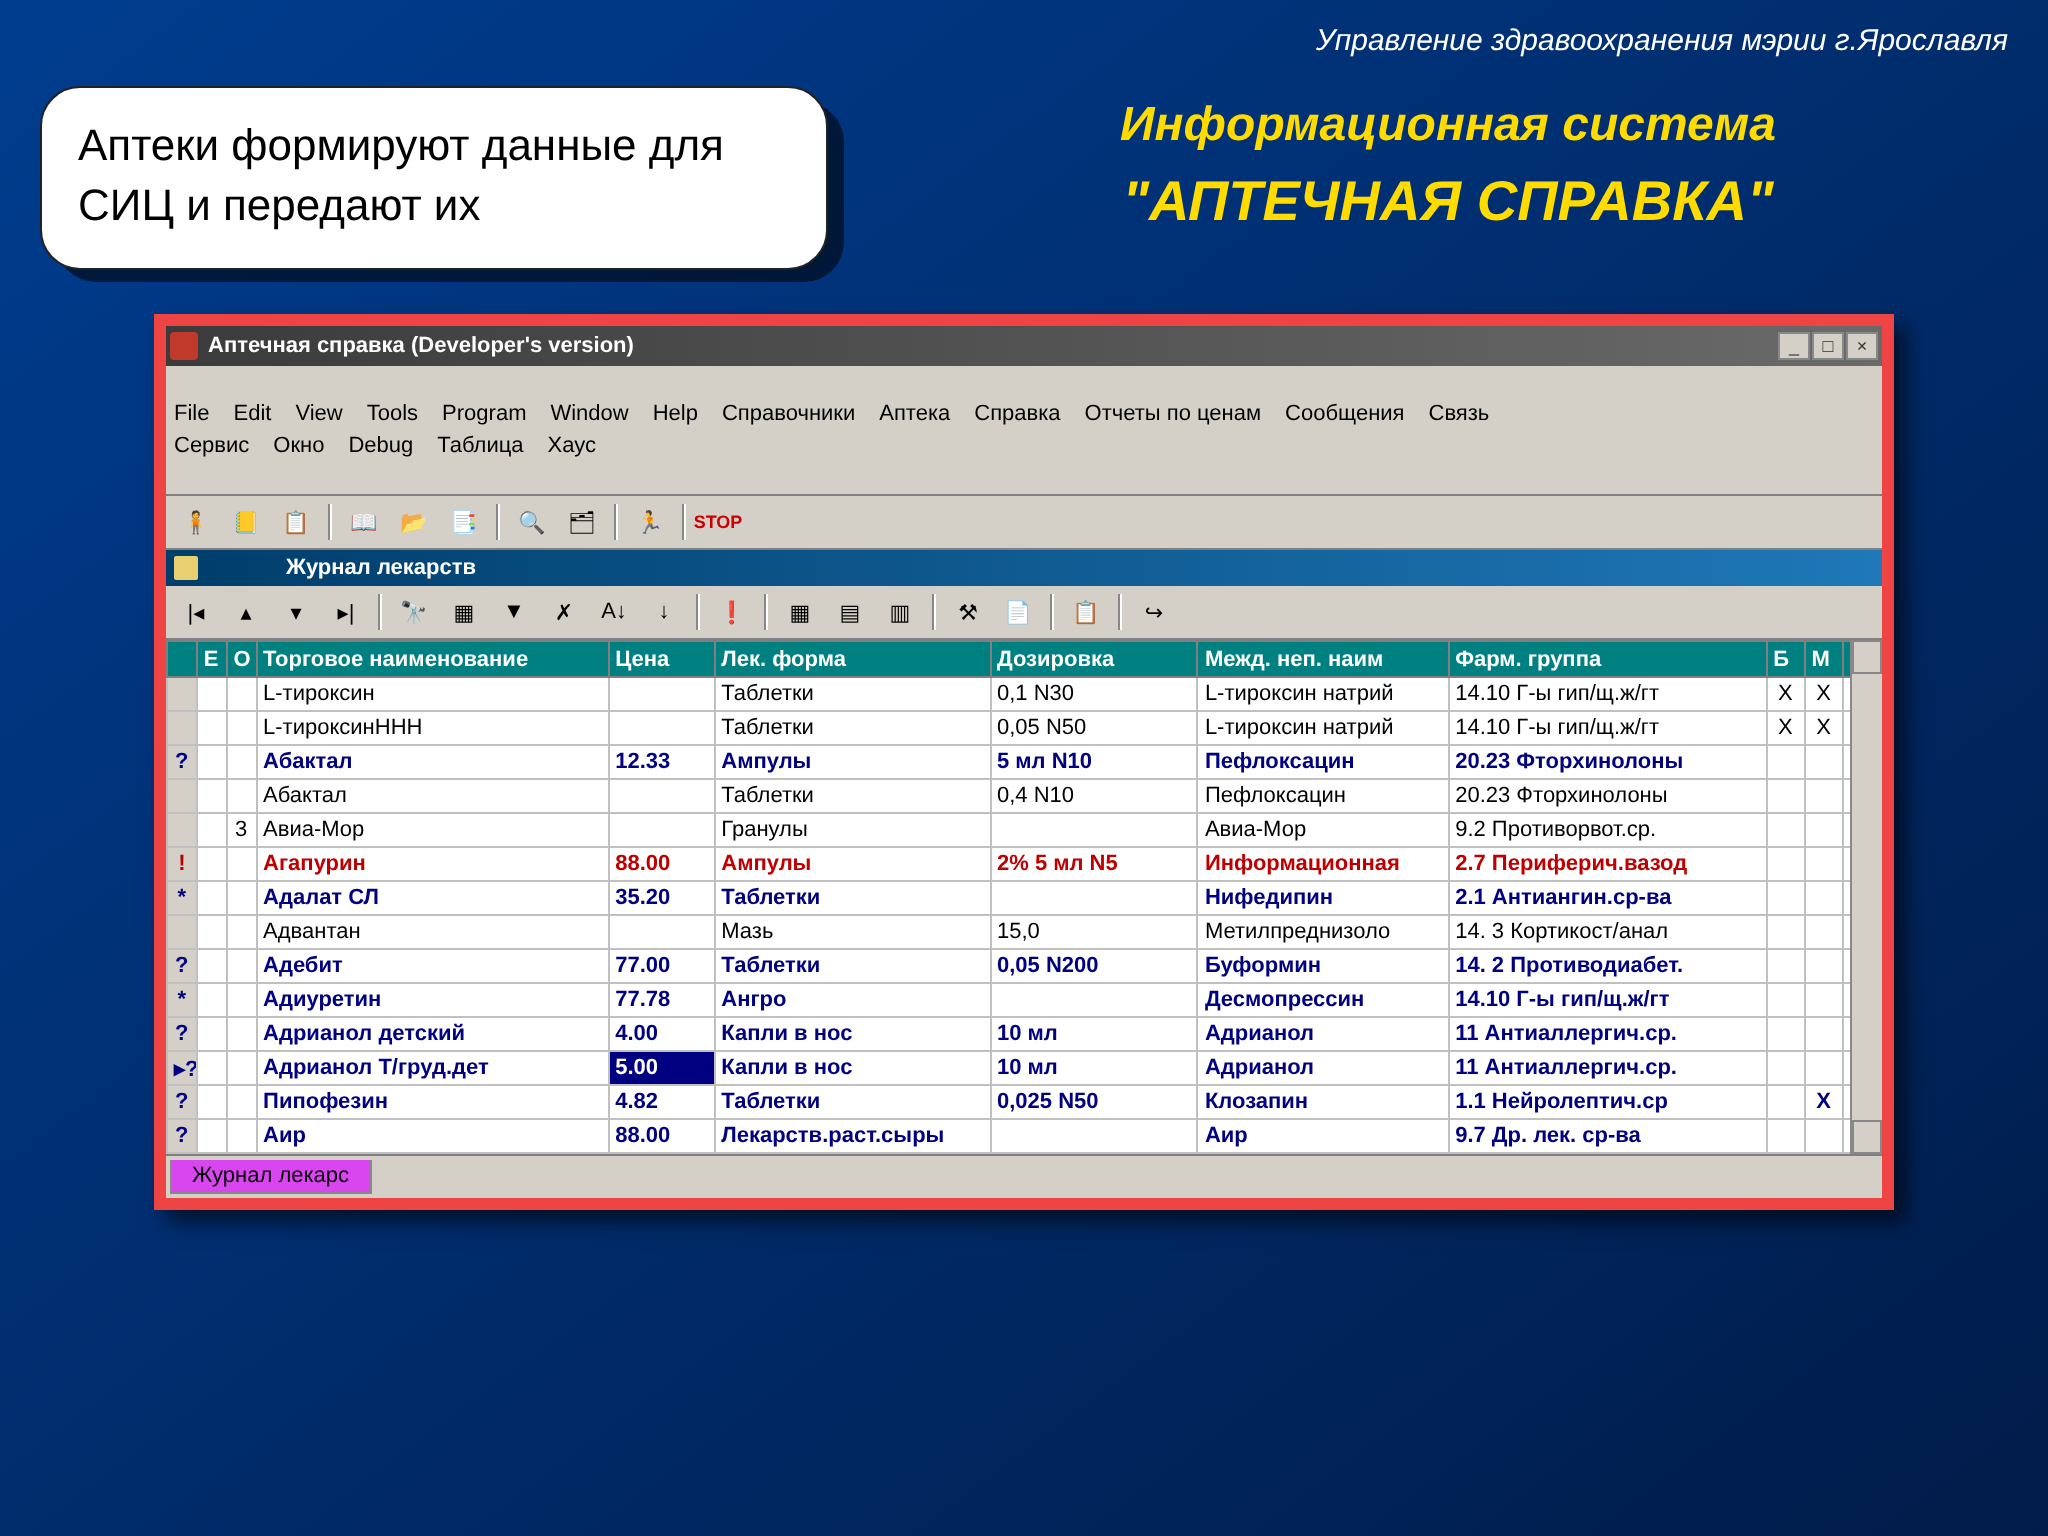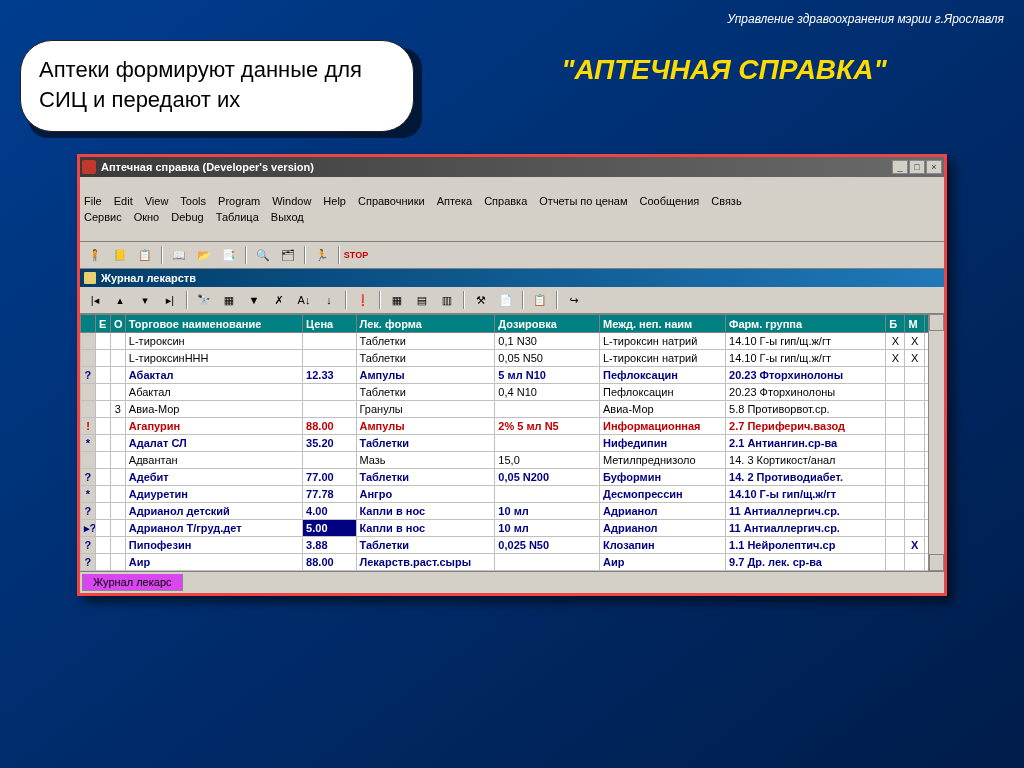--- a/index.html
+++ b/index.html
@@ -7,21 +7,21 @@
   width: 1024px;
   height: 768px;
   background: linear-gradient(to bottom right, #003d8f 0%, #001c4a 100%);
   font-family: Arial, sans-serif;
   overflow: hidden;
 }
 .header {
   text-align: right;
   padding: 12px 20px 4px 0;
   color: #ffffff;
-  font-size: 12px;
+  font-size: 15px;
   font-style: italic;
 }
 .content-row {
   display: flex;
   padding: 10px 20px 0 20px;
   gap: 30px;
 }
 .callout-wrap {
   position: relative;
 }
@@ -32,38 +32,38 @@
   height: 90px;
   background: rgba(0,0,0,0.55);
   border-radius: 20px;
 }
 .callout {
   position: relative;
   width: 394px;
   height: 92px;
   background: #fff;
   border: 1px solid #222;
-  border-radius: 32px;
+  border-radius: 20px;
   padding: 14px 18px;
   font-size: 22px;
   color: #000;
   line-height: 1.35;
 }
 .title-block {
   flex: 1;
   text-align: center;
   padding-top: 6px;
 }
 .title-block .t1 { color: #ffdb00; font-size: 24px; font-weight: bold; font-style: italic; }
 .title-block .t2 { color: #ffdb00; font-size: 28px; font-weight: bold; font-style: italic; margin-top: 8px;}
 .app-window {
   margin: 22px auto 0 auto;
   width: 870px;
   background: #d4d0c8;
-  border: 3px solid #ef4444;
+  border: 6px solid #ef4444;
   box-shadow: 6px 6px 10px rgba(0,0,0,0.6);
 }
 .titlebar {
   height: 20px;
   background: linear-gradient(to right, #3b3b3b, #6a6a6a);
   display: flex;
   align-items: center;
   padding: 0 2px;
   color: #fff;
 }
@@ -79,20 +79,21 @@
 .tbtn.stop { color: #c00; font-weight:bold; font-size:9px;}
 .sub-titlebar {
   height: 18px;
   background: linear-gradient(to right, #003d6b, #1f78b8);
   display: flex;
   align-items: center;
   padding: 0 4px;
   color: #fff;
   font-size: 11px;
   font-weight: bold;
+  gap: 39px;
 }
 .sub-titlebar .ic { width:12px; height:12px; background:#e8d070; margin-right:5px; border-radius:1px;}
 .table-wrap {
   background:#fff;
   position: relative;
 }
 table { width: 100%; border-collapse: collapse; font-size: 11px; table-layout: fixed;}
 thead th {
   background: #008080;
   color: #fff;
@@ -142,20 +143,21 @@
 <div class="header">
   <div>Управление здравоохранения мэрии г.Ярославля</div>
 </div>
 
 <div class="content-row">
   <div class="callout-wrap">
     <div class="callout-shadow"></div>
     <div class="callout">Аптеки формируют данные для СИЦ и передают их</div>
   </div>
   <div class="title-block">
+    <div class="t1">Информационная система</div>
     <div class="t2">"АПТЕЧНАЯ СПРАВКА"</div>
   </div>
 </div>
 
 <div class="app-window">
   <div class="titlebar">
     <span class="app-icon"></span>
     <span class="title">Аптечная справка (Developer's version)</span>
     <div class="winbtns">
       <div class="winbtn">_</div>
@@ -175,21 +177,21 @@
       <span>Аптека</span>
       <span>Справка</span>
       <span>Отчеты по ценам</span>
       <span>Сообщения</span>
       <span>Связь</span>
       <div style="flex-basis: 100%; height: 0px;"></div>
       <span>Сервис</span>
       <span>Окно</span>
       <span>Debug</span>
       <span>Таблица</span>
-      <span>Выход</span>
+      <span>Хаус</span>
     </div>
   <div class="toolbar">
     <div class="tbtn">🧍</div>
     <div class="tbtn">📒</div>
     <div class="tbtn">📋</div>
     <div class="tsep"></div>
     <div class="tbtn">📖</div>
     <div class="tbtn">📂</div>
     <div class="tbtn">📑</div>
     <div class="tsep"></div>
@@ -321,21 +323,21 @@
           </tr>
           <tr>
             <td class="mark"></td>
             <td class="center"></td>
             <td class="center">3</td>
             <td>Авиа-Мор</td>
             <td class="price"></td>
             <td>Гранулы</td>
             <td></td>
             <td>Авиа-Мор</td>
-            <td>5.8 Противорвот.ср.</td>
+            <td>9.2 Противорвот.ср.</td>
             <td class="center"></td>
             <td class="center"></td>
             <td class="center"></td>
           </tr>
           <tr class="red">
             <td class="mark">!</td>
             <td class="center"></td>
             <td class="center"></td>
             <td>Агапурин</td>
             <td class="price">88.00</td>
@@ -429,21 +431,21 @@
             <td>11  Антиаллергич.ср.</td>
             <td class="center"></td>
             <td class="center"></td>
             <td class="center"></td>
           </tr>
           <tr class="bold">
             <td class="mark">?</td>
             <td class="center"></td>
             <td class="center"></td>
             <td>Пипофезин</td>
-            <td class="price">3.88</td>
+            <td class="price">4.82</td>
             <td>Таблетки</td>
             <td>0,025 N50</td>
             <td>Клозапин</td>
             <td>1.1 Нейролептич.ср</td>
             <td class="center"></td>
             <td class="center">Х</td>
             <td class="center"></td>
           </tr>
           <tr class="bold">
             <td class="mark">?</td>

